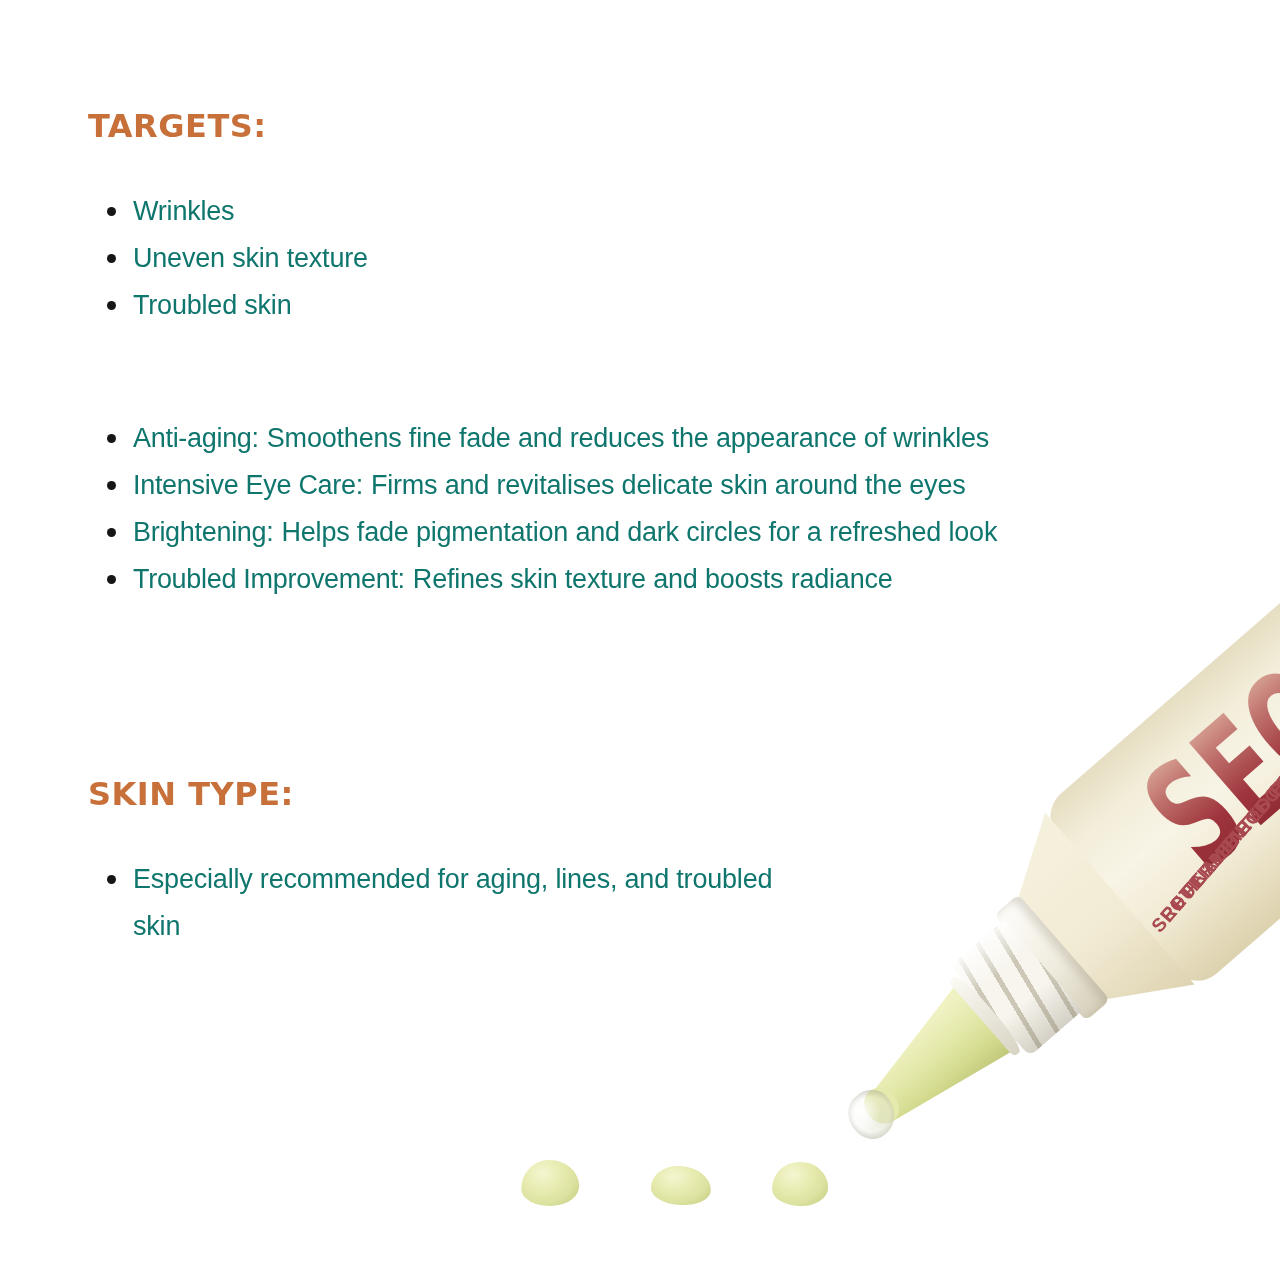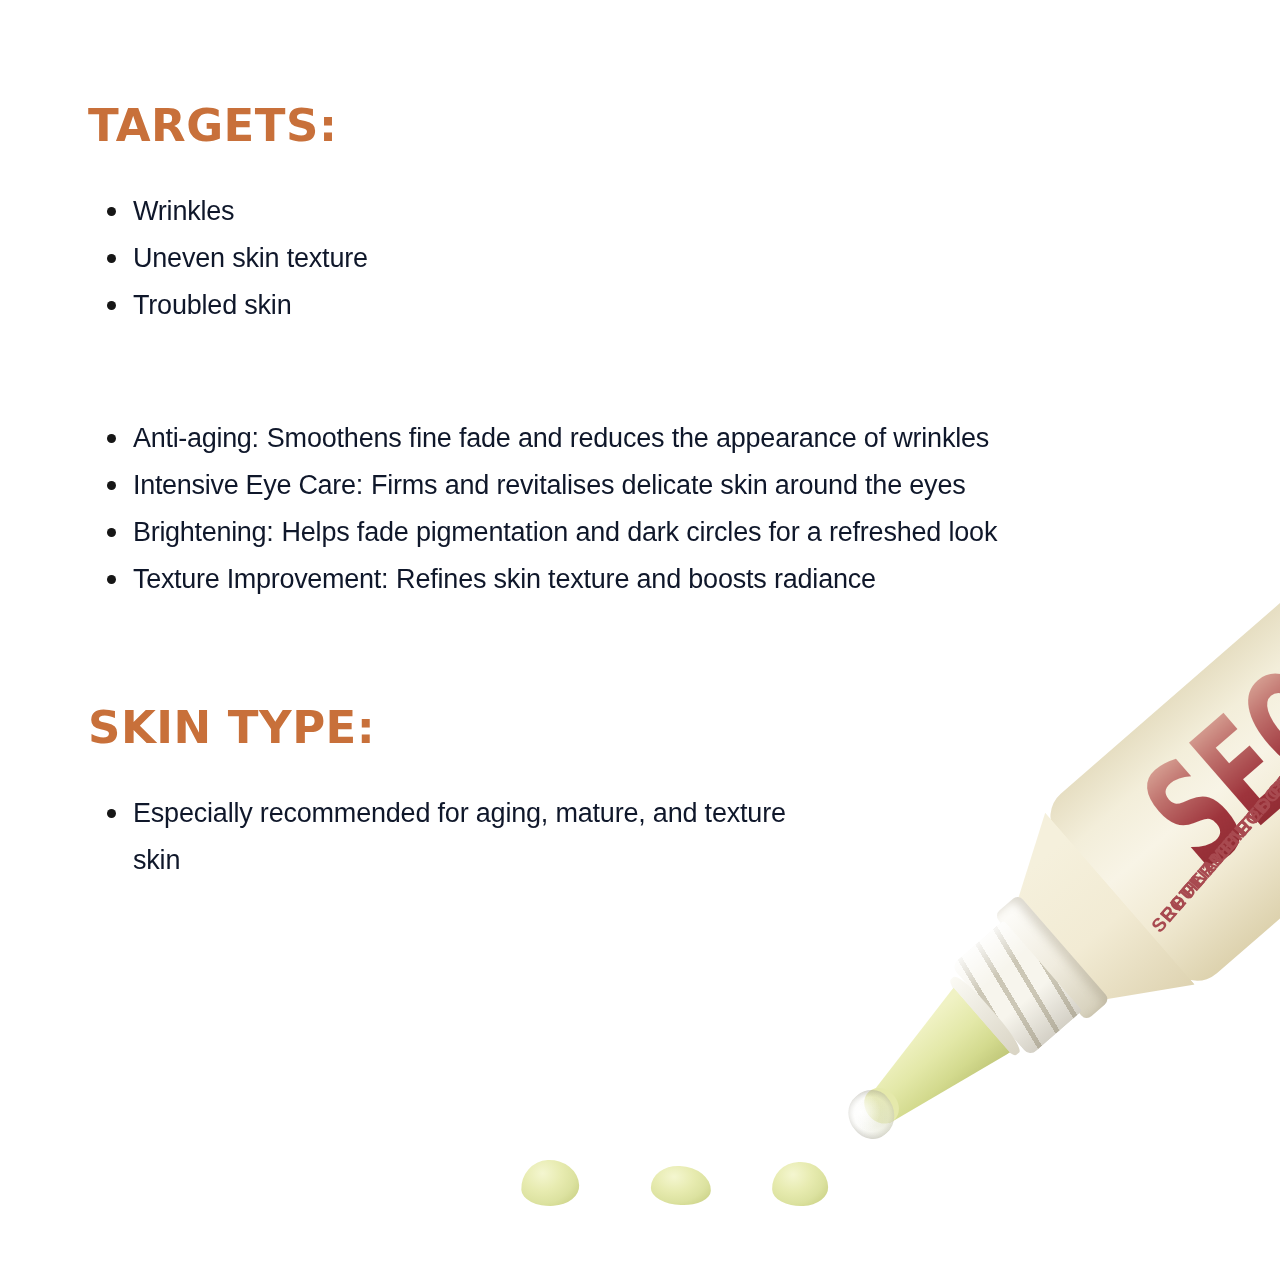--- a/index.html
+++ b/index.html
@@ -3,23 +3,23 @@
 <meta charset="utf-8">
 <style>
   html,body{margin:0;padding:0;background:#fff;}
   .page{position:relative;width:1280px;height:1280px;background:#ffffff;overflow:hidden;
         font-family:"Liberation Sans",sans-serif;}
 
   
   .info-section{position:absolute;left:88px;z-index:3;}
   .info-section h2{
     margin:0 0 36px 0;font-family:"DejaVu Sans","Liberation Sans",sans-serif;
-    font-size:45px;line-height:52px;font-weight:800;letter-spacing:0.5px;color:#C8703A;}
+    font-size:32px;line-height:52px;font-weight:800;letter-spacing:0.5px;color:#C8703A;}
   .info-section ul{list-style:none;margin:0;padding:0 0 0 45px;}
-  .info-section li{position:relative;font-size:27px;line-height:47px;color:#0f172a;
+  .info-section li{position:relative;font-size:27px;line-height:47px;color:#0f766e;
     letter-spacing:-0.2px;white-space:nowrap;}
   .info-section li::before{content:"";position:absolute;left:-26px;top:19px;width:9px;height:9px;
     border-radius:50%;background:#161616;}
   .info-section li .prefix{font-weight:400;margin-right:8px;letter-spacing:-0.3px;}
   .info-section li .line2{display:block;white-space:normal;}
 
   
   .tube{position:absolute;left:849px;top:985px;width:1400px;height:260px;z-index:1;
         transform:rotate(-41deg);transform-origin:22px 130px;}
   .tube *{position:absolute;}
@@ -82,28 +82,28 @@
       <li><span>Uneven skin texture</span></li>
       <li><span>Troubled skin</span></li>
     </ul>
   </section>
 
   <section class="info-section" style="top:415px">
     <ul>
       <li><span class="prefix">Anti-aging:</span><span>Smoothens fine fade and reduces the appearance of wrinkles</span></li>
       <li><span class="prefix">Intensive Eye Care:</span><span>Firms and revitalises delicate skin around the eyes</span></li>
       <li><span class="prefix">Brightening:</span><span>Helps fade pigmentation and dark circles for a refreshed look</span></li>
-      <li><span class="prefix">Texture Improvement:</span><span>Refines skin texture and boosts radiance</span></li>
+      <li><span class="prefix">Troubled Improvement:</span><span>Refines skin texture and boosts radiance</span></li>
     </ul>
   </section>
 
-  <section class="info-section" style="top:702px">
+  <section class="info-section" style="top:768px">
     <h2>SKIN TYPE:</h2>
     <ul>
-      <li><span>Especially recommended for aging, mature, and texture</span><span class="line2">skin</span></li>
+      <li><span>Especially recommended for aging, lines, and troubled</span><span class="line2">skin</span></li>
     </ul>
   </section>
 
   <div class="tube">
     <div class="tube-body">
       <div class="brand">SEOUL</div>
       <div class="label-block">
         <span class="lbl l1">SEOUL 1988 EYE CREAM</span>
         <span class="lbl l2">RETINAL LIPOSOME 4%</span>
         <span class="lbl l3">+ FERMENTED BEAN</span>

